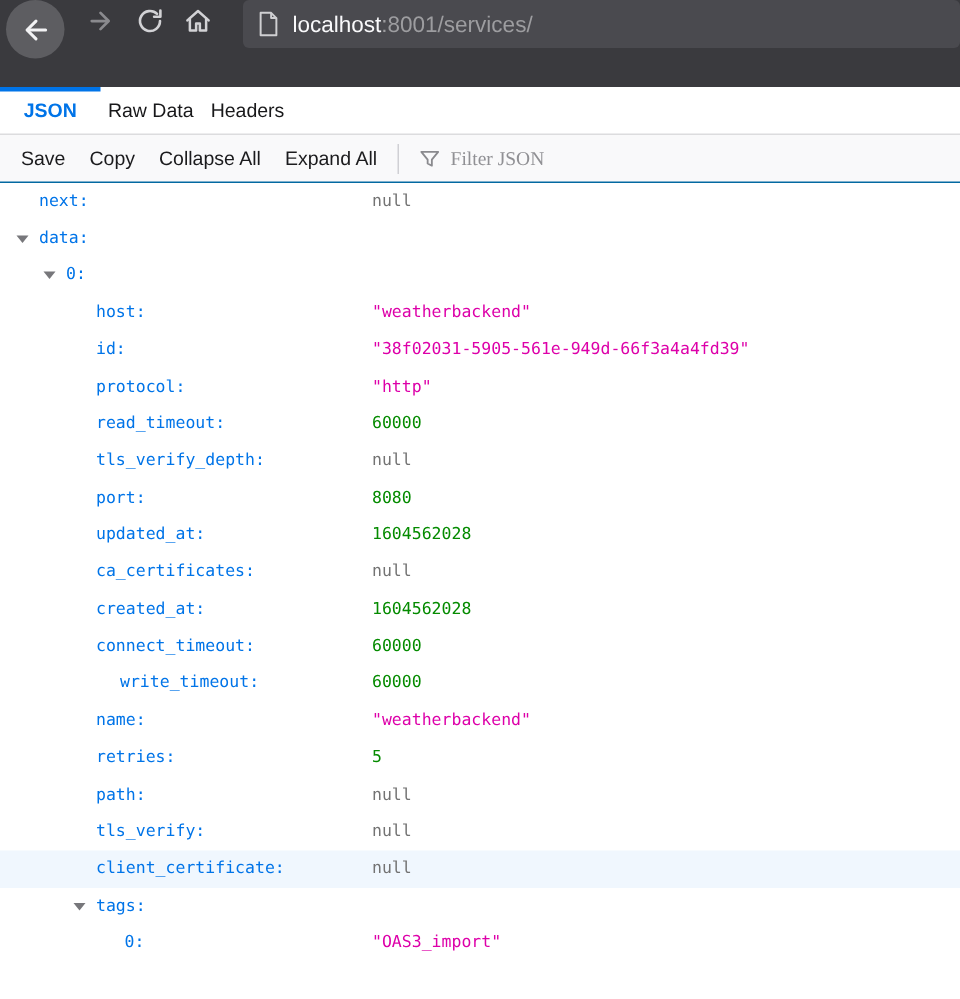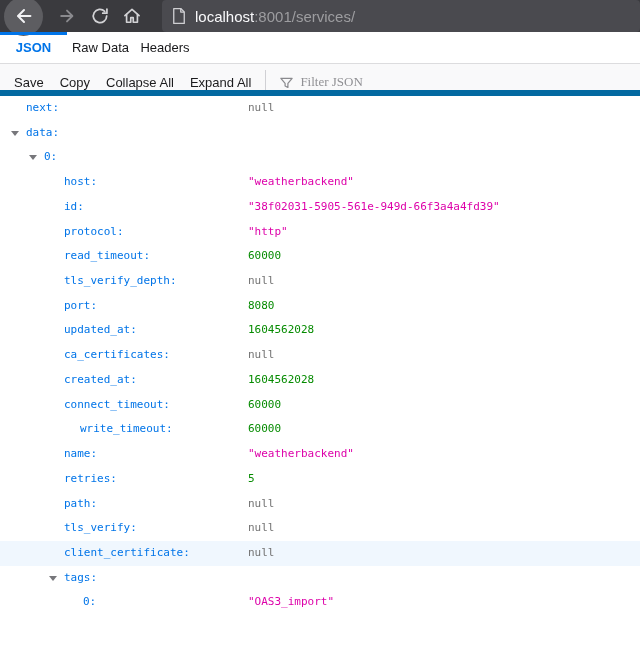--- a/index.html
+++ b/index.html
@@ -8,21 +8,21 @@
 
   :root{
     --accent:#0074e8;
     --c-string:#dd00a9;
     --c-number:#058b00;
     --c-null:#737373;
     --hl:#f0f7fe;
   }
 
   
-  .chrome { height:32px; background:#3a3a3e; display:flex; align-items:center; }
+  .chrome { height:58px; background:#3a3a3e; display:flex; }
   .nav-btn { display:flex; align-items:center; justify-content:center; cursor:pointer; flex:0 0 auto; }
   .back-btn { width:39px; height:39px; border-radius:50%; background:#5d5d61; margin-left:4px; }
   .back-btn svg { width:22px; height:22px; }
   .fwd-btn, .reload-btn, .home-btn { width:28px; height:28px; }
   .fwd-btn { margin-left:10px; }
   .reload-btn { margin-left:5px; }
   .home-btn { margin-left:4px; }
   .fwd-btn svg, .reload-btn svg, .home-btn svg { width:20px; height:20px; }
   .url-bar { flex:1; height:32px; margin-left:16px; background:#4a4a4f; border-radius:4px;
              display:flex; align-items:center; padding:0 10px; min-width:0; }
@@ -37,22 +37,22 @@
   .vtab { position:relative; display:flex; align-items:center; justify-content:center;
           font-size:13px; color:#18181a; cursor:pointer; }
   .vtab.t0 { width:67px; }
   .vtab.t1 { width:67px; }
   .vtab.t2 { width:62px; }
   .vtab.active { color:var(--accent);font-weight:bold; }
   .vtab.active::before { content:""; position:absolute; top:0; left:0; right:0; height:3px;
                          background:var(--accent); }
 
   
-  .jtoolbar { height:32px; background:#f9f9fa; border-bottom:6px solid #0369a1;
-              display:flex; align-items:flex-end; padding-left:6px; }
+  .jtoolbar { height:32px; background:#f9f9fa; border-bottom:1px solid #0369a1;
+              display:flex; align-items:center; padding-left:6px; }
   .tbtn { font-size:13px; color:#1b1b1d; padding:0 8px; cursor:pointer; white-space:nowrap; }
   .tsep { width:1px; height:20px; background:#d0d0d4; margin:0 6px; }
   .filter-wrap { display:flex; align-items:center; flex:1; }
   .funnel { display:flex; margin:0 6px 0 7px; }
   .filter-input { flex:1; border:none; outline:none; background:transparent; font-size:13px;
                   color:#1b1b1d; font-family:Liberation Serif, serif; }
   .filter-input::placeholder { color:#909094; }
 
   
   .tree { background:#fff; font-family:"DejaVu Sans Mono", monospace; font-size:11px; }

